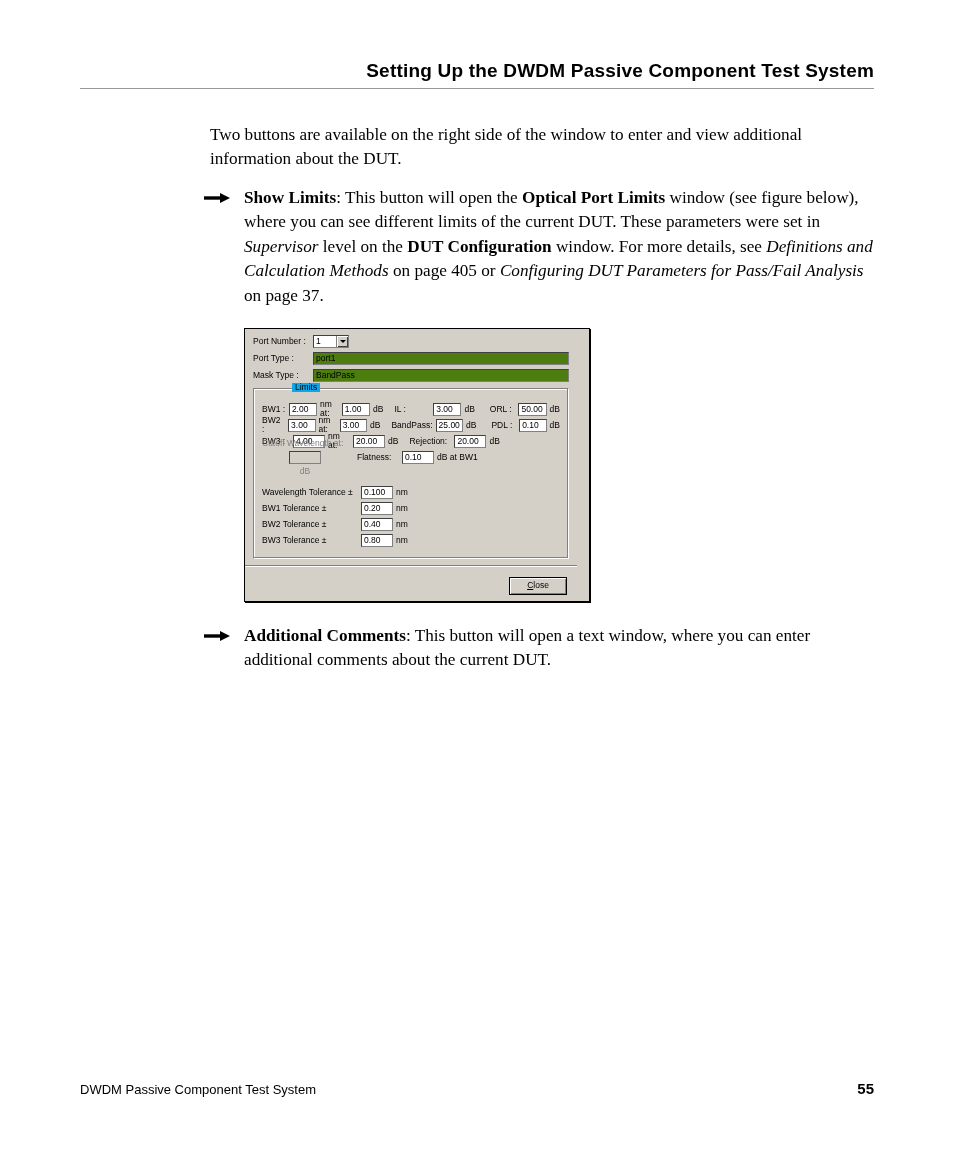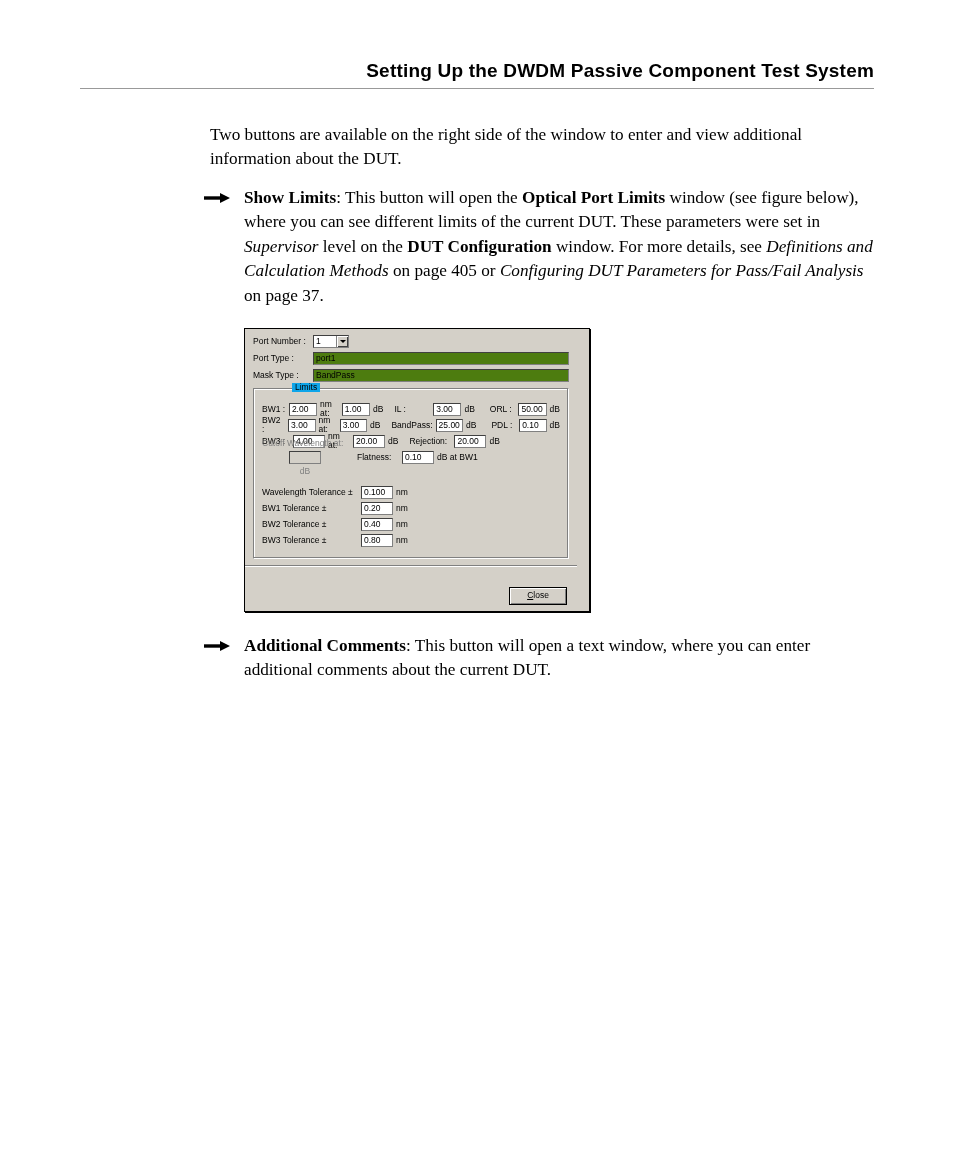--- a/index.html
+++ b/index.html
@@ -167,21 +167,21 @@
     box-shadow: inset 1px 1px 0 #fff, inset -1px -1px 0 #808080;
     background: #d4d0c8;
     height: 16px;
     padding: 0 8px;
     font-size: 8.5px;
     display: inline-flex;
     align-items: center;
     justify-content: center;
     min-width: 40px;
   }
-  .btn-row { text-align: right; margin-top: 20px; padding-right: 2px;}
+  .btn-row { text-align: right; margin-top: 10px; padding-right: 2px;}
   .hr-dlg { border: none; border-top: 1px solid #808080; border-bottom: 1px solid #fff; margin: 6px -8px 4px -8px; }
   .underline-accesskey { text-decoration: underline; }
 
   
   .footer {
     position: absolute;
     bottom: 62px;
     left: 80px;
     right: 80px;
     display: flex;
@@ -324,13 +324,17 @@
 
     <div class="bullet">
       <svg class="arrow-icon" viewBox="0 0 26 16">
         <path d="M0 8 L16 8 L16 3 L26 8 L16 13 L16 8 Z" fill="#000"></path>
         <rect x="0" y="6.3" width="18" height="3.4" fill="#000"></rect>
       </svg>
       <span class="b">Additional Comments</span><span>: This button will open a text window, where you can enter additional comments about the current DUT.</span>
     </div>
   </div>
 
+  <div class="footer">
+    <span>DWDM Passive Component Test System</span>
+    <span class="pg">55</span>
+  </div>
 </div>
 
 </body></html>

